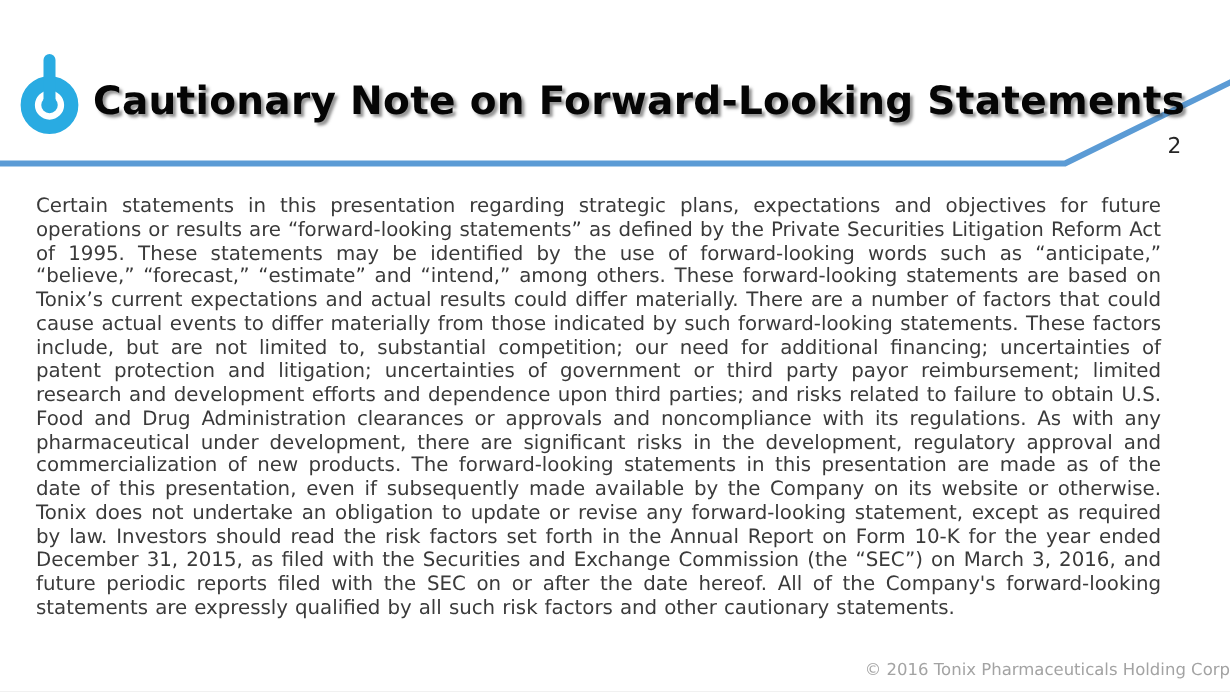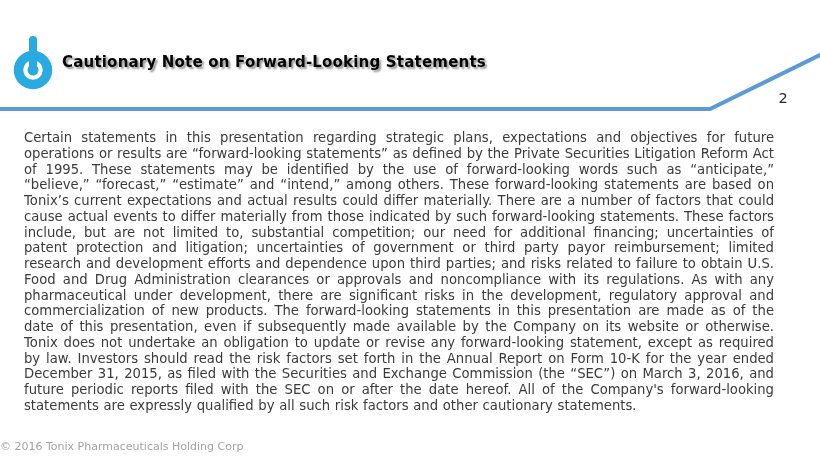--- a/index.html
+++ b/index.html
@@ -27,21 +27,21 @@
     left: 10px;
     width: 47px;
     height: 55px;
   }
 
   .slide-title {
     position: absolute;
     top: 53px;
     left: 62px;
     width: 700px;
-    font-size: 15px;
+    font-size: 26px;
     font-weight: bold;
     letter-spacing: 0.2px;
     color: #050505;
     text-shadow: 2px 2px 2px rgba(60,60,60,0.55);
     white-space: nowrap;
   }
 
   .page-number {
     position: absolute;
     top: 90px;
@@ -62,21 +62,21 @@
     text-align: justify;
     color: #3a3a3a;
     word-spacing: 0.5px;
   }
 
   .footer {
     position: absolute;
     top: 440px;
     left: 0;
     width: 820px;
-    text-align: left;
+    text-align: right;
     font-size: 11px;
     color: #a3a3a3;
   }
 </style>
 </head>
 <body>
 
 <div class="slide">
 
   <svg class="header-line-svg" viewBox="0 0 820 120" xmlns="http://www.w3.org/2000/svg">

